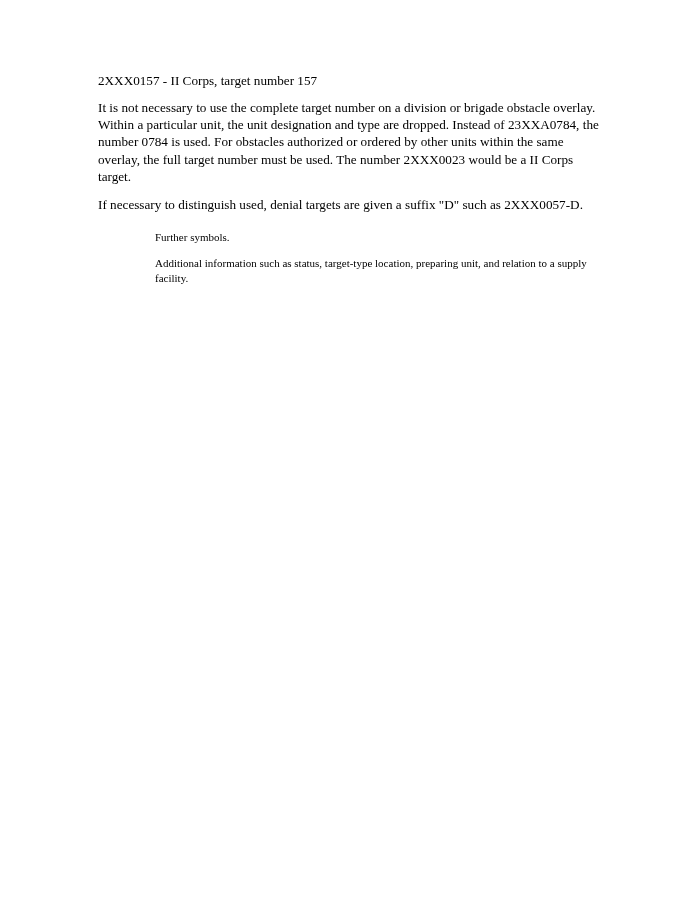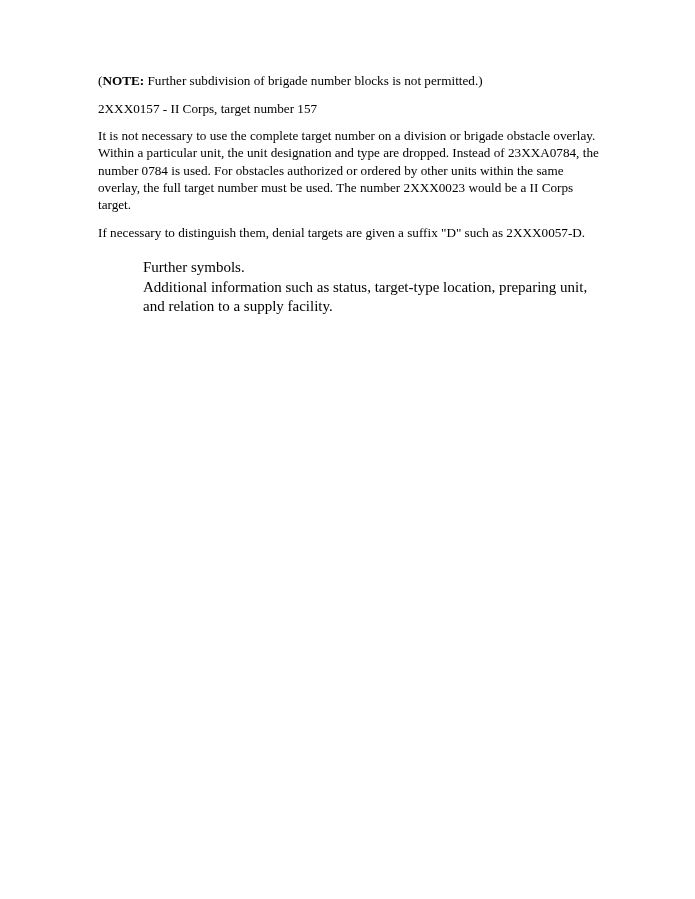--- a/index.html
+++ b/index.html
@@ -34,43 +34,42 @@
     margin-bottom: 10px;
   }
   .note-lead {
     font-weight: bold;
   }
   .indent-block {
     margin-top: 17px;
     padding-left: 45px;
   }
   .indent-block .line {
-    font-size: 15px;
+    font-size: 11px;
     line-height: 1.30;
-    margin: 0;
+    margin: 12px;
   }
   .indent-block .line.wrap {
     text-indent: 0;
   }
 </style>
 </head>
 <body>
 
 <div class="page">
   <div class="doc-body">
 
-    <p class="para"><span>(</span><span class="note-lead">NOTE:</span><span> Further subdivision of brigade number blocks is not permitted.)</span></p>
 
 
     <p class="para tight">2XXX0157 - II Corps, target number 157</p>
 
 
     <p class="para">It is not necessary to use the complete target number on a division or brigade obstacle overlay. Within a particular unit, the unit designation and type are dropped. Instead of 23XXA0784, the number 0784 is used. For obstacles authorized or ordered by other units within the same overlay, the full target number must be used. The number 2XXX0023 would be a II Corps target.</p>
 
-    <p class="para">If necessary to distinguish them, denial targets are given a suffix "D" such as 2XXX0057-D.</p>
+    <p class="para">If necessary to distinguish used, denial targets are given a suffix "D" such as 2XXX0057-D.</p>
 
 
     <div class="indent-block">
       <p class="line">Further symbols.</p>
       <p class="line wrap">Additional information such as status, target-type location, preparing unit, and relation to a supply facility.</p>
     </div>
 
   </div>
 </div>
 

